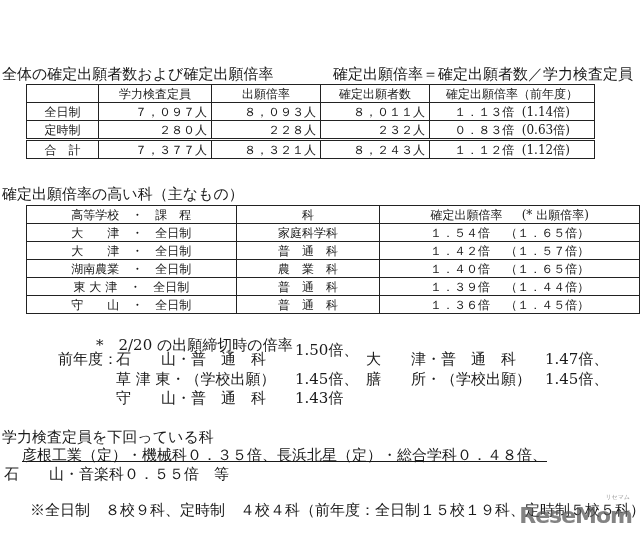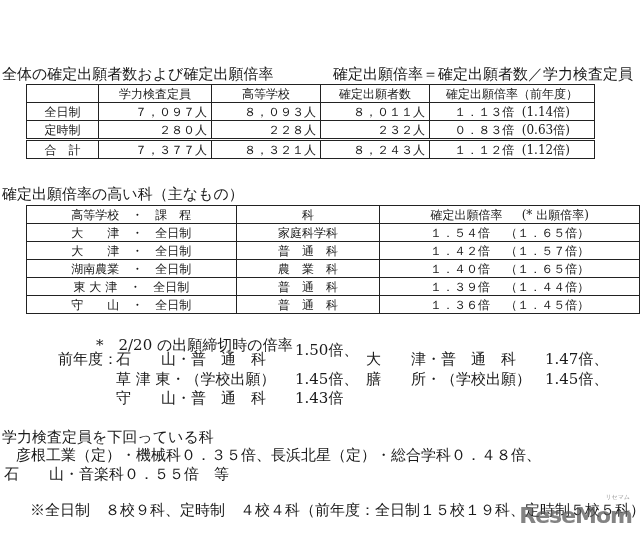--- a/index.html
+++ b/index.html
@@ -24,21 +24,21 @@
 <body>
 
 <div class="abs t" style="left:2px; top:67px;">全体の確定出願者数および確定出願倍率</div>
 <div class="abs t" style="left:333px; top:67px;">確定出願倍率＝確定出願者数／学力検査定員</div>
 
 <table style="left:26px; top:84px;">
   <tbody>
       <tr>
     <td style="width:63px;"></td>
     <td class="c" style="width:104px;">学力検査定員</td>
-    <td class="c" style="width:100px;">高等学校</td>
+    <td class="c" style="width:100px;">出願倍率</td>
     <td class="c" style="width:100px;">確定出願者数</td>
     <td class="c" style="width:156px;">確定出願倍率（前年度）</td>
   </tr>
   <tr>
     <td class="c">全日制</td>
     <td class="r">７，０９７人</td>
     <td class="r">８，０９３人</td>
     <td class="r">８，０１１人</td>
     <td class="c"><span>１．１３倍</span>&nbsp;&nbsp;<span>(1.14倍)</span></td>
   </tr>
@@ -107,18 +107,18 @@
 
 <div class="abs t" style="left:116px; top:372px;">草 津 東・（学校出願）</div>
 <div class="abs t" style="left:295px; top:372px;">1.45倍、</div>
 <div class="abs t" style="left:366px; top:372px;">膳　　所・（学校出願）</div>
 <div class="abs t" style="left:545px; top:372px;">1.45倍、</div>
 
 <div class="abs t" style="left:116px; top:391px;text-align:right;">守　　山・普　通　科</div>
 <div class="abs t" style="left:295px; top:391px;">1.43倍</div>
 
 <div class="abs t" style="left:2px; top:430px;">学力検査定員を下回っている科</div>
-<div class="abs t" style="left:16px; top:448px;">彦根工業（定）・機械科０．３５倍、長浜北星（定）・総合学科０．４８倍、</div>
+<div class="abs t" style="left:22px; top:448px;text-decoration:underline;">彦根工業（定）・機械科０．３５倍、長浜北星（定）・総合学科０．４８倍、</div>
 <div class="abs t" style="left:4px; top:467px;">石　　山・音楽科０．５５倍　等</div>
 <div class="abs t" style="left:30px; top:503px;">※全日制　８校９科、定時制　４校４科（前年度：全日制１５校１９科、定時制５校５科）</div>
 
 <div class="wm-small">リセマム</div>
 <div class="wm">ReseMom</div>
 
 </body></html>

